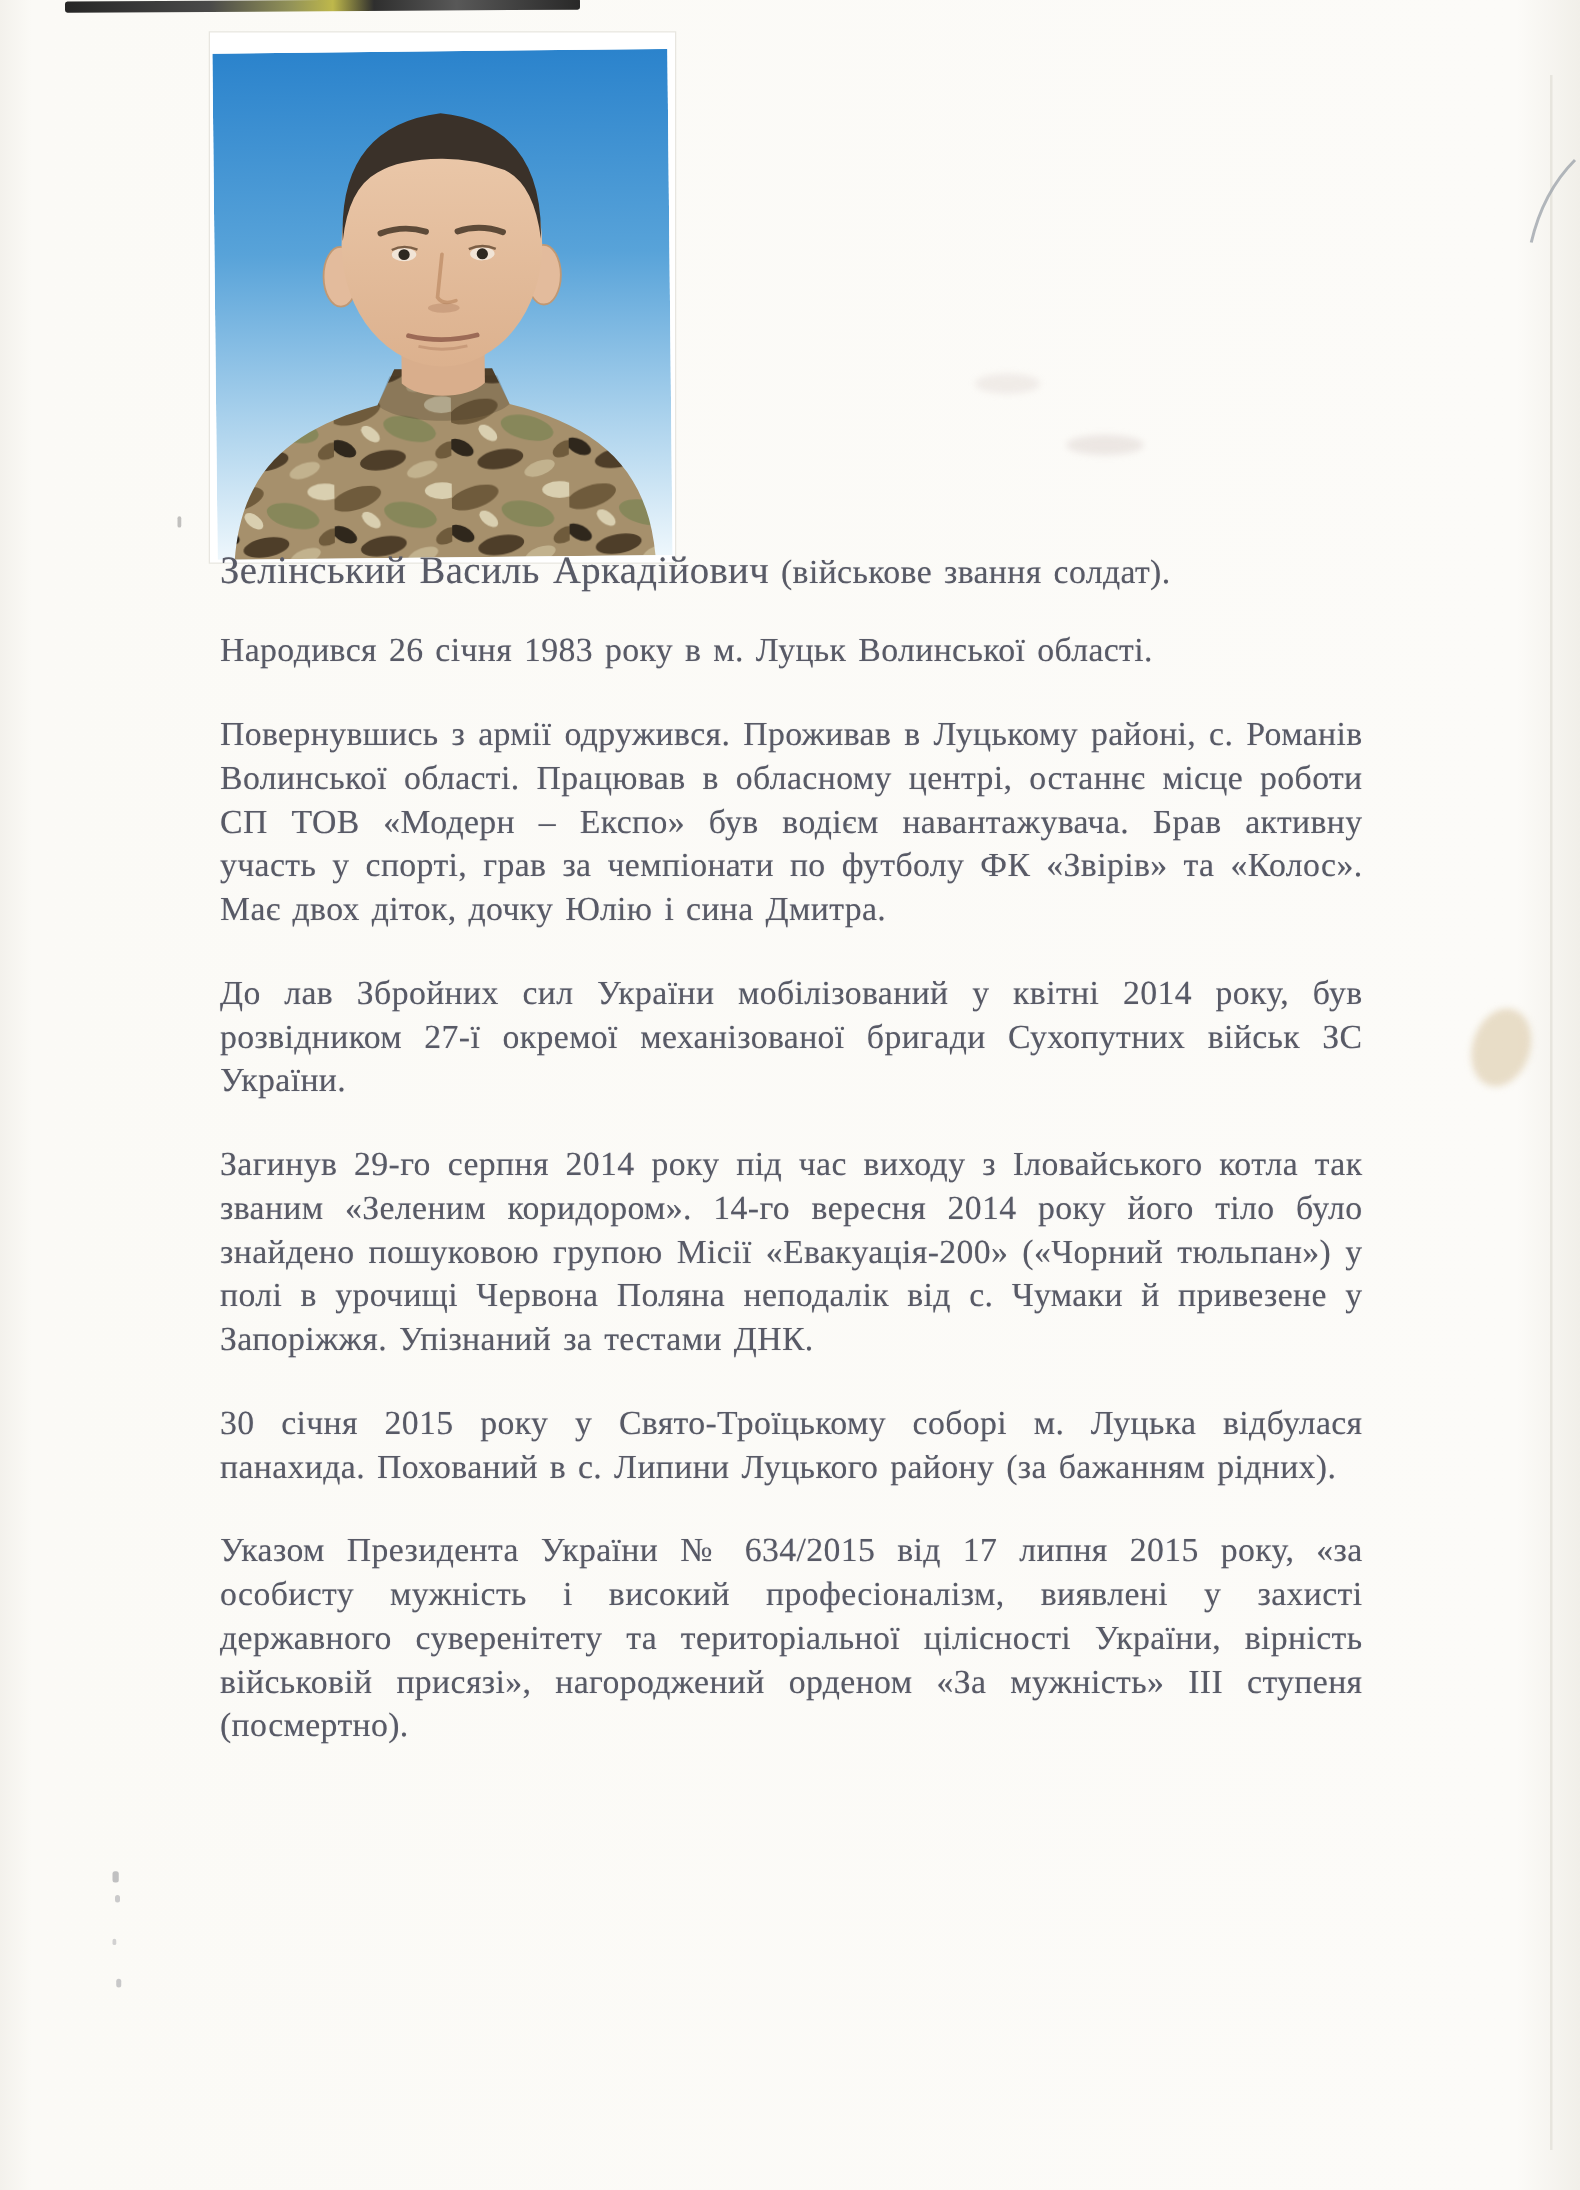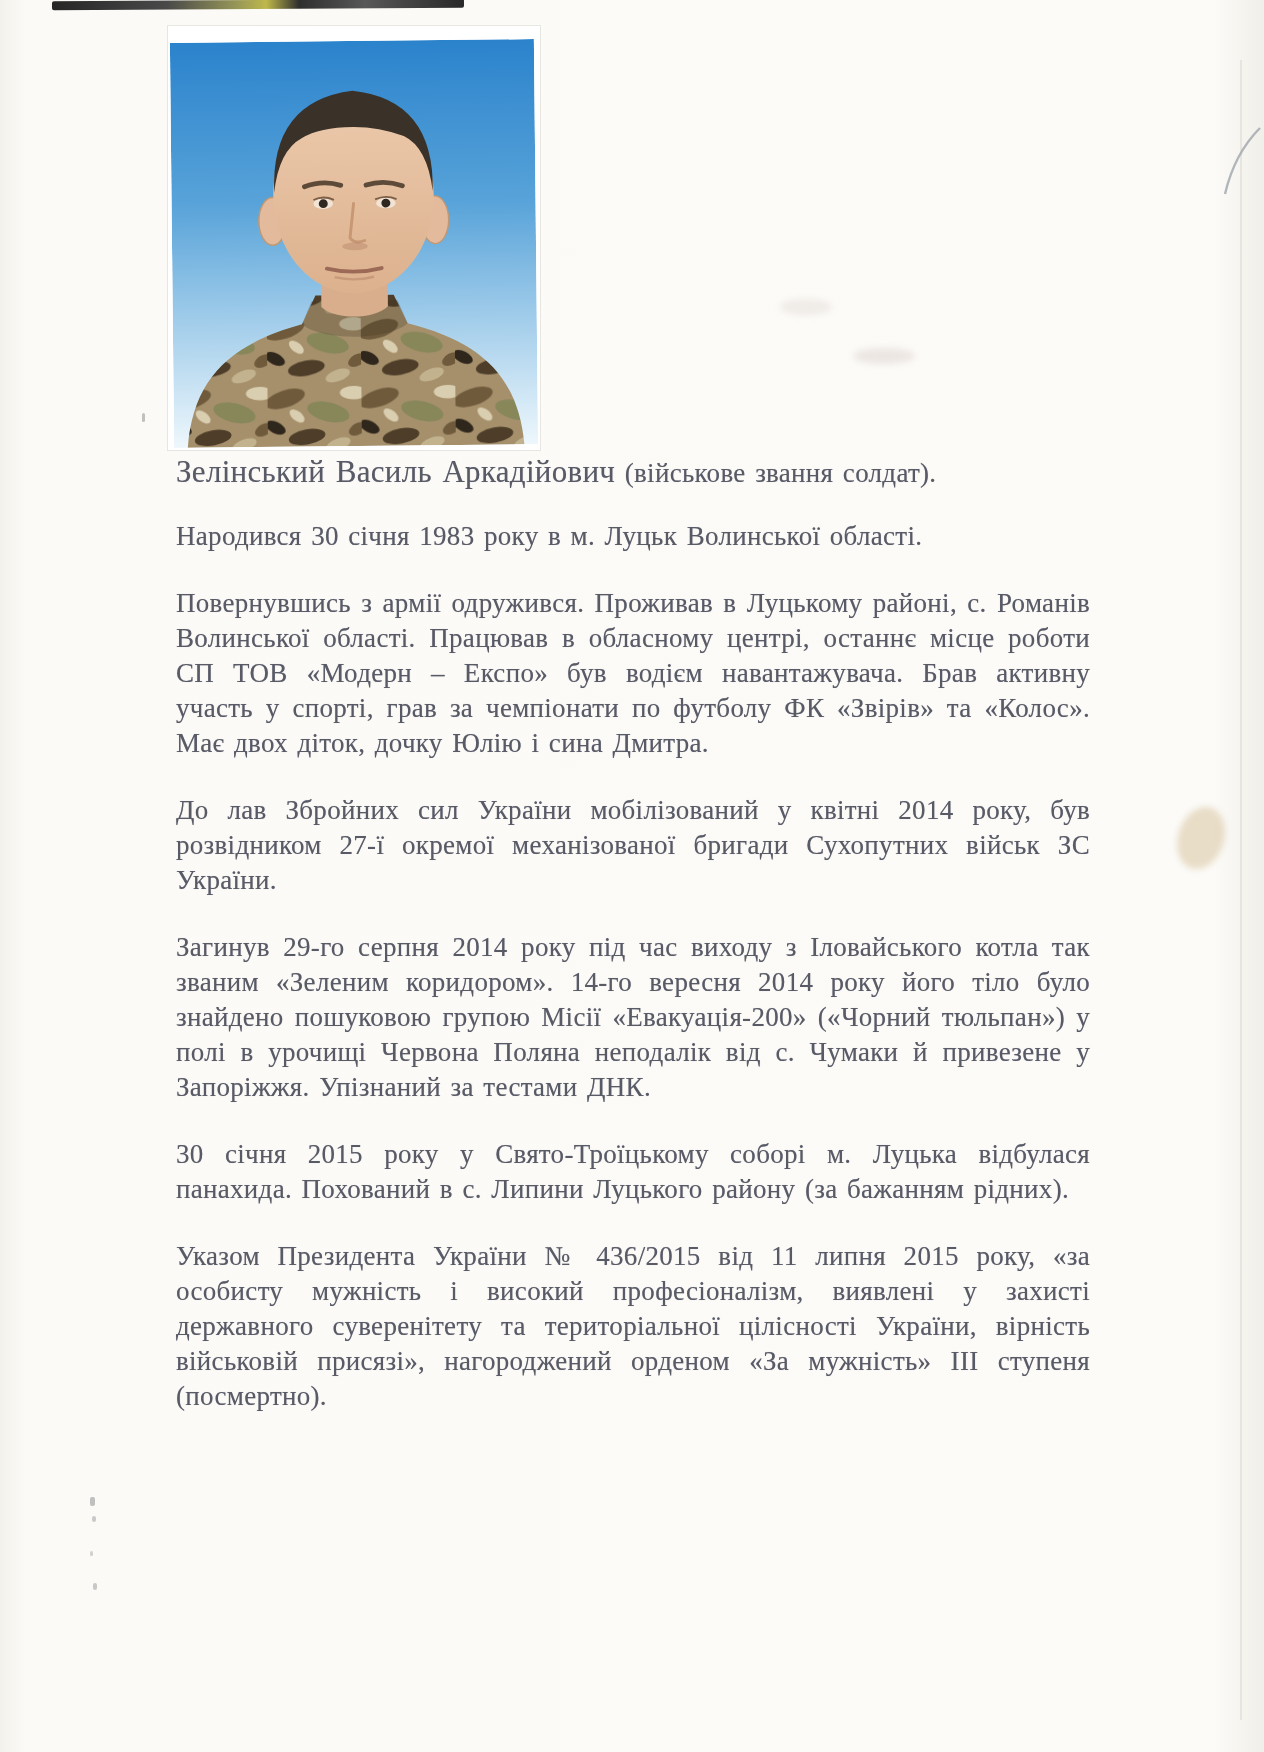--- a/index.html
+++ b/index.html
@@ -44,21 +44,21 @@
   
   .text-block{
     position:absolute;left:176px;top:438px;width:914px;
     color:#585a66;
     font-size:27px;line-height:35px;
     text-align:justify;
     letter-spacing:.3px;
     word-spacing:2.5px;
     text-shadow:0 0 .7px rgba(88,90,110,.45);
   }
-  .title{margin:16px 0 28px;}
+  .title{margin:0 0 28px;}
   .title .name{font-size:31px;}
   .para{margin:0 0 32px;}
   .para:last-child{margin-bottom:0;}
   
   .speck{position:absolute;border-radius:2px;}
   .sp1{left:90px;top:1497px;width:5px;height:9px;background:#8f8f95;opacity:.55;}
   .sp2{left:92px;top:1516px;width:4px;height:6px;background:#9a9aa0;opacity:.5;}
   .sp3{left:90px;top:1551px;width:3px;height:5px;background:#a0a0a5;opacity:.45;}
   .sp4{left:93px;top:1583px;width:4px;height:7px;background:#95959b;opacity:.5;}
   .sp5{left:142px;top:413px;width:3px;height:9px;background:#7a7a7a;opacity:.45;}
@@ -137,26 +137,26 @@
 
         <path d="M 158 238 Q 186 245 214 238" stroke="#9c6a56" stroke-width="4" fill="none" stroke-linecap="round"></path>
         <path d="M 166 247 Q 186 252 206 247" stroke="rgba(160,110,80,.35)" stroke-width="2.5" fill="none"></path>
       </svg>
     </div>
   </div>
 
   <div class="text-block">
     <p class="title"><span class="name">Зелінський Василь Аркадійович</span><span> (військове звання солдат).</span></p>
     <div>
-        <p class="para">Народився 30 січня 1983 року в м. Луцьк Волинської області.</p>
+        <p class="para">Народився 26 січня 1983 року в м. Луцьк Волинської області.</p>
         <p class="para">Повернувшись з армії одружився. Проживав в Луцькому районі, с. Романів Волинської області. Працював в обласному центрі, останнє місце роботи СП ТОВ «Модерн – Експо» був водієм навантажувача. Брав активну участь у спорті, грав за чемпіонати по футболу ФК «Звірів» та «Колос». Має двох діток, дочку Юлію і сина Дмитра.</p>
         <p class="para">До лав Збройних сил України мобілізований у квітні 2014 року, був розвідником 27-ї окремої механізованої бригади Сухопутних військ ЗС України.</p>
         <p class="para">Загинув 29-го серпня 2014 року під час виходу з Іловайського котла так званим «Зеленим коридором». 14-го вересня 2014 року його тіло було знайдено пошуковою групою Місії «Евакуація-200» («Чорний тюльпан») у полі в урочищі Червона Поляна неподалік від с. Чумаки й привезене у Запоріжжя. Упізнаний за тестами ДНК.</p>
         <p class="para">30 січня 2015 року у Свято-Троїцькому соборі м. Луцька відбулася панахида. Похований в с. Липини Луцького району (за бажанням рідних).</p>
-        <p class="para">Указом Президента України № 436/2015 від 11 липня 2015 року, «за особисту мужність і високий професіоналізм, виявлені у захисті державного суверенітету та територіальної цілісності України, вірність військовій присязі», нагороджений орденом «За мужність» ІІІ ступеня (посмертно).</p>
+        <p class="para">Указом Президента України № 634/2015 від 17 липня 2015 року, «за особисту мужність і високий професіоналізм, виявлені у захисті державного суверенітету та територіальної цілісності України, вірність військовій присязі», нагороджений орденом «За мужність» ІІІ ступеня (посмертно).</p>
       </div>
   </div>
 
   <div class="speck sp1"></div>
   <div class="speck sp2"></div>
   <div class="speck sp3"></div>
   <div class="speck sp4"></div>
   <div class="speck sp5"></div>
   <div class="smudge sm1"></div>
   <div class="smudge sm2"></div>

